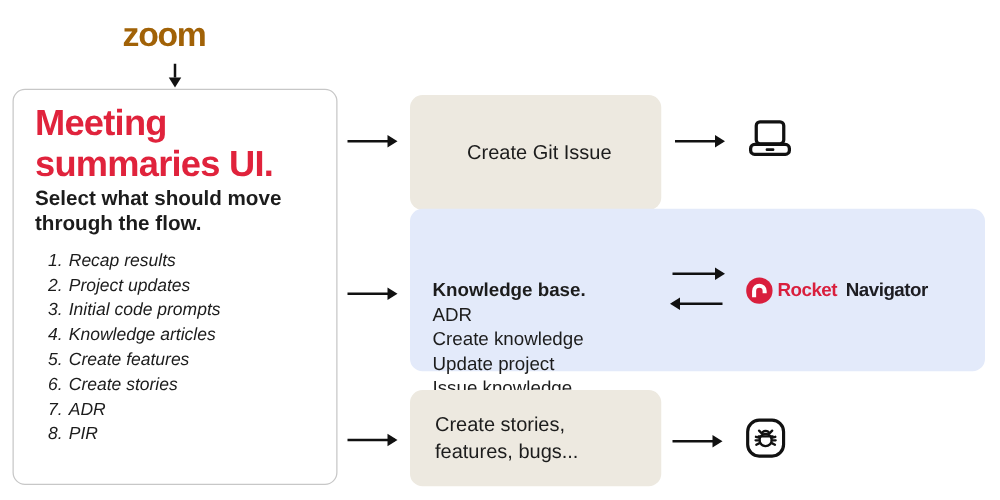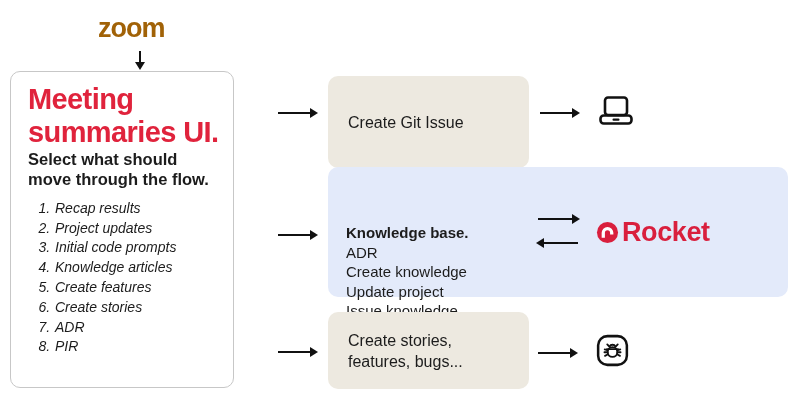--- a/index.html
+++ b/index.html
@@ -28,21 +28,21 @@
   .varrow::after {
     content: ""; position: absolute; left: 50%; bottom: -8px;
     transform: translateX(-50%);
     border-top: 8px solid #111;
     border-left: 5px solid transparent;
     border-right: 5px solid transparent;
   }
 
   
   .source-panel {
-    position: absolute; left: 10px; top: 71px; width: 224px; height: 317px;
+    position: absolute; left: 10px; top: 71px; width: 260px; height: 317px;
     background: #ffffff;
     border: 1.5px solid #c7c7c7;
     border-radius: 10px;
     padding: 11px 12px 0 17px;
   }
   .source-title {
     color: #E0233C;
     font-size: 29px; font-weight: 700; line-height: 1.13;
     letter-spacing: -0.6px;
   }
@@ -61,39 +61,39 @@
 
   
   .flow-box {
     position: absolute;
     border-radius: 10px;
     display: flex; align-items: center;
     padding-left: 20px; padding-right: 14px;
     font-size: 16px; line-height: 21px; color: #1c1c1c;
   }
   .beige { background: #EDE9E0; }
-  .box-git { left: 328px; top: 76px; width: 201px; height: 92px; }
+  .box-git { left: 328px; top: 76px; width: 201px; height: 92px; justify-content: center; }
   .box-stories { left: 328px; top: 312px; width: 201px; height: 77px; }
 
   .box-knowledge {
     position: absolute; left: 328px; top: 167px; width: 460px; height: 130px;
     background: #E3EAFA;
     border-radius: 10px;
   }
   .kb-text {
     position: absolute; left: 18px; top: 20px;
     font-size: 15px; line-height: 19.5px;
   }
   .kb-title { font-weight: 700; margin-top: 36px; }
 
   
   .rocket-logo {
     position: absolute; left: 268px; top: 0; height: 130px;
     display: flex; align-items: center; gap: 3px;
-    font-size: 27px; font-weight: 700; letter-spacing: -0.4px;
+    font-size: 15px; font-weight: 700; letter-spacing: -0.4px;
   }
   .rocket-word { color: #D91F3D; }
   .navigator-word { color: #1d1d22; margin-left: 4px; }
 
   
   .harrow { position: absolute; height: 2.2px; background: #111; }
   .harrow::after {
     content: ""; position: absolute; right: -2px; top: 50%;
     transform: translateY(-50%);
     border-left: 8px solid #111;
@@ -165,20 +165,21 @@
       <div>Issue knowledge</div>
     </div>
     <div class="rocket-logo">
       <span style="display:flex;align-items:center;">
         <svg width="23" height="23" viewBox="0 0 24 24">
           <circle cx="12" cy="12" r="11" fill="#D91F3D"></circle>
           <path d="M7.6 17.5 V12.3 a4.4 4.4 0 0 1 8.8 0 V14.2" fill="none" stroke="#ffffff" stroke-width="3.4"></path>
         </svg>
       </span>
       <span class="rocket-word">Rocket</span>
+      <span class="navigator-word">Navigator</span>
     </div>
   </div>
   <div class="harrow a-kb-out"></div>
   <div class="harrow left a-kb-in"></div>
 
   <div class="flow-box beige box-stories">
     <span>Create stories, features, bugs...</span>
   </div>
   <div class="harrow a-stories-out"></div>
   <div class="target-icon bug-pos">

